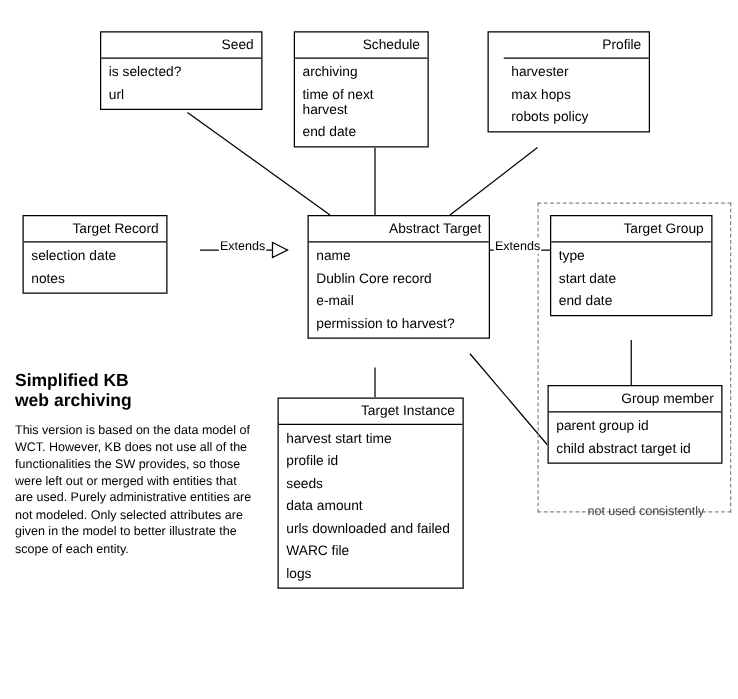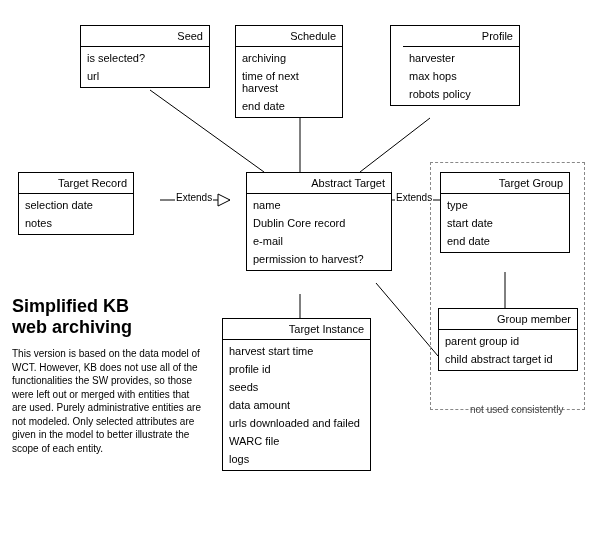--- a/index.html
+++ b/index.html
@@ -61,21 +61,21 @@
     background: #fff;
     padding: 0 1px;
   }
   .textblock {
     position: absolute;
     font-size: 10px;
     line-height: 1.35;
     color: #000;
   }
   .textblock h1 {
-    font-size: 18px;
+    font-size: 14px;
     font-weight: bold;
     margin: 0 0 10px 0;
     line-height: 1.15;
   }
 </style>
 </head>
 <body>
 <div class="canvas">
 
 <svg class="lines">

